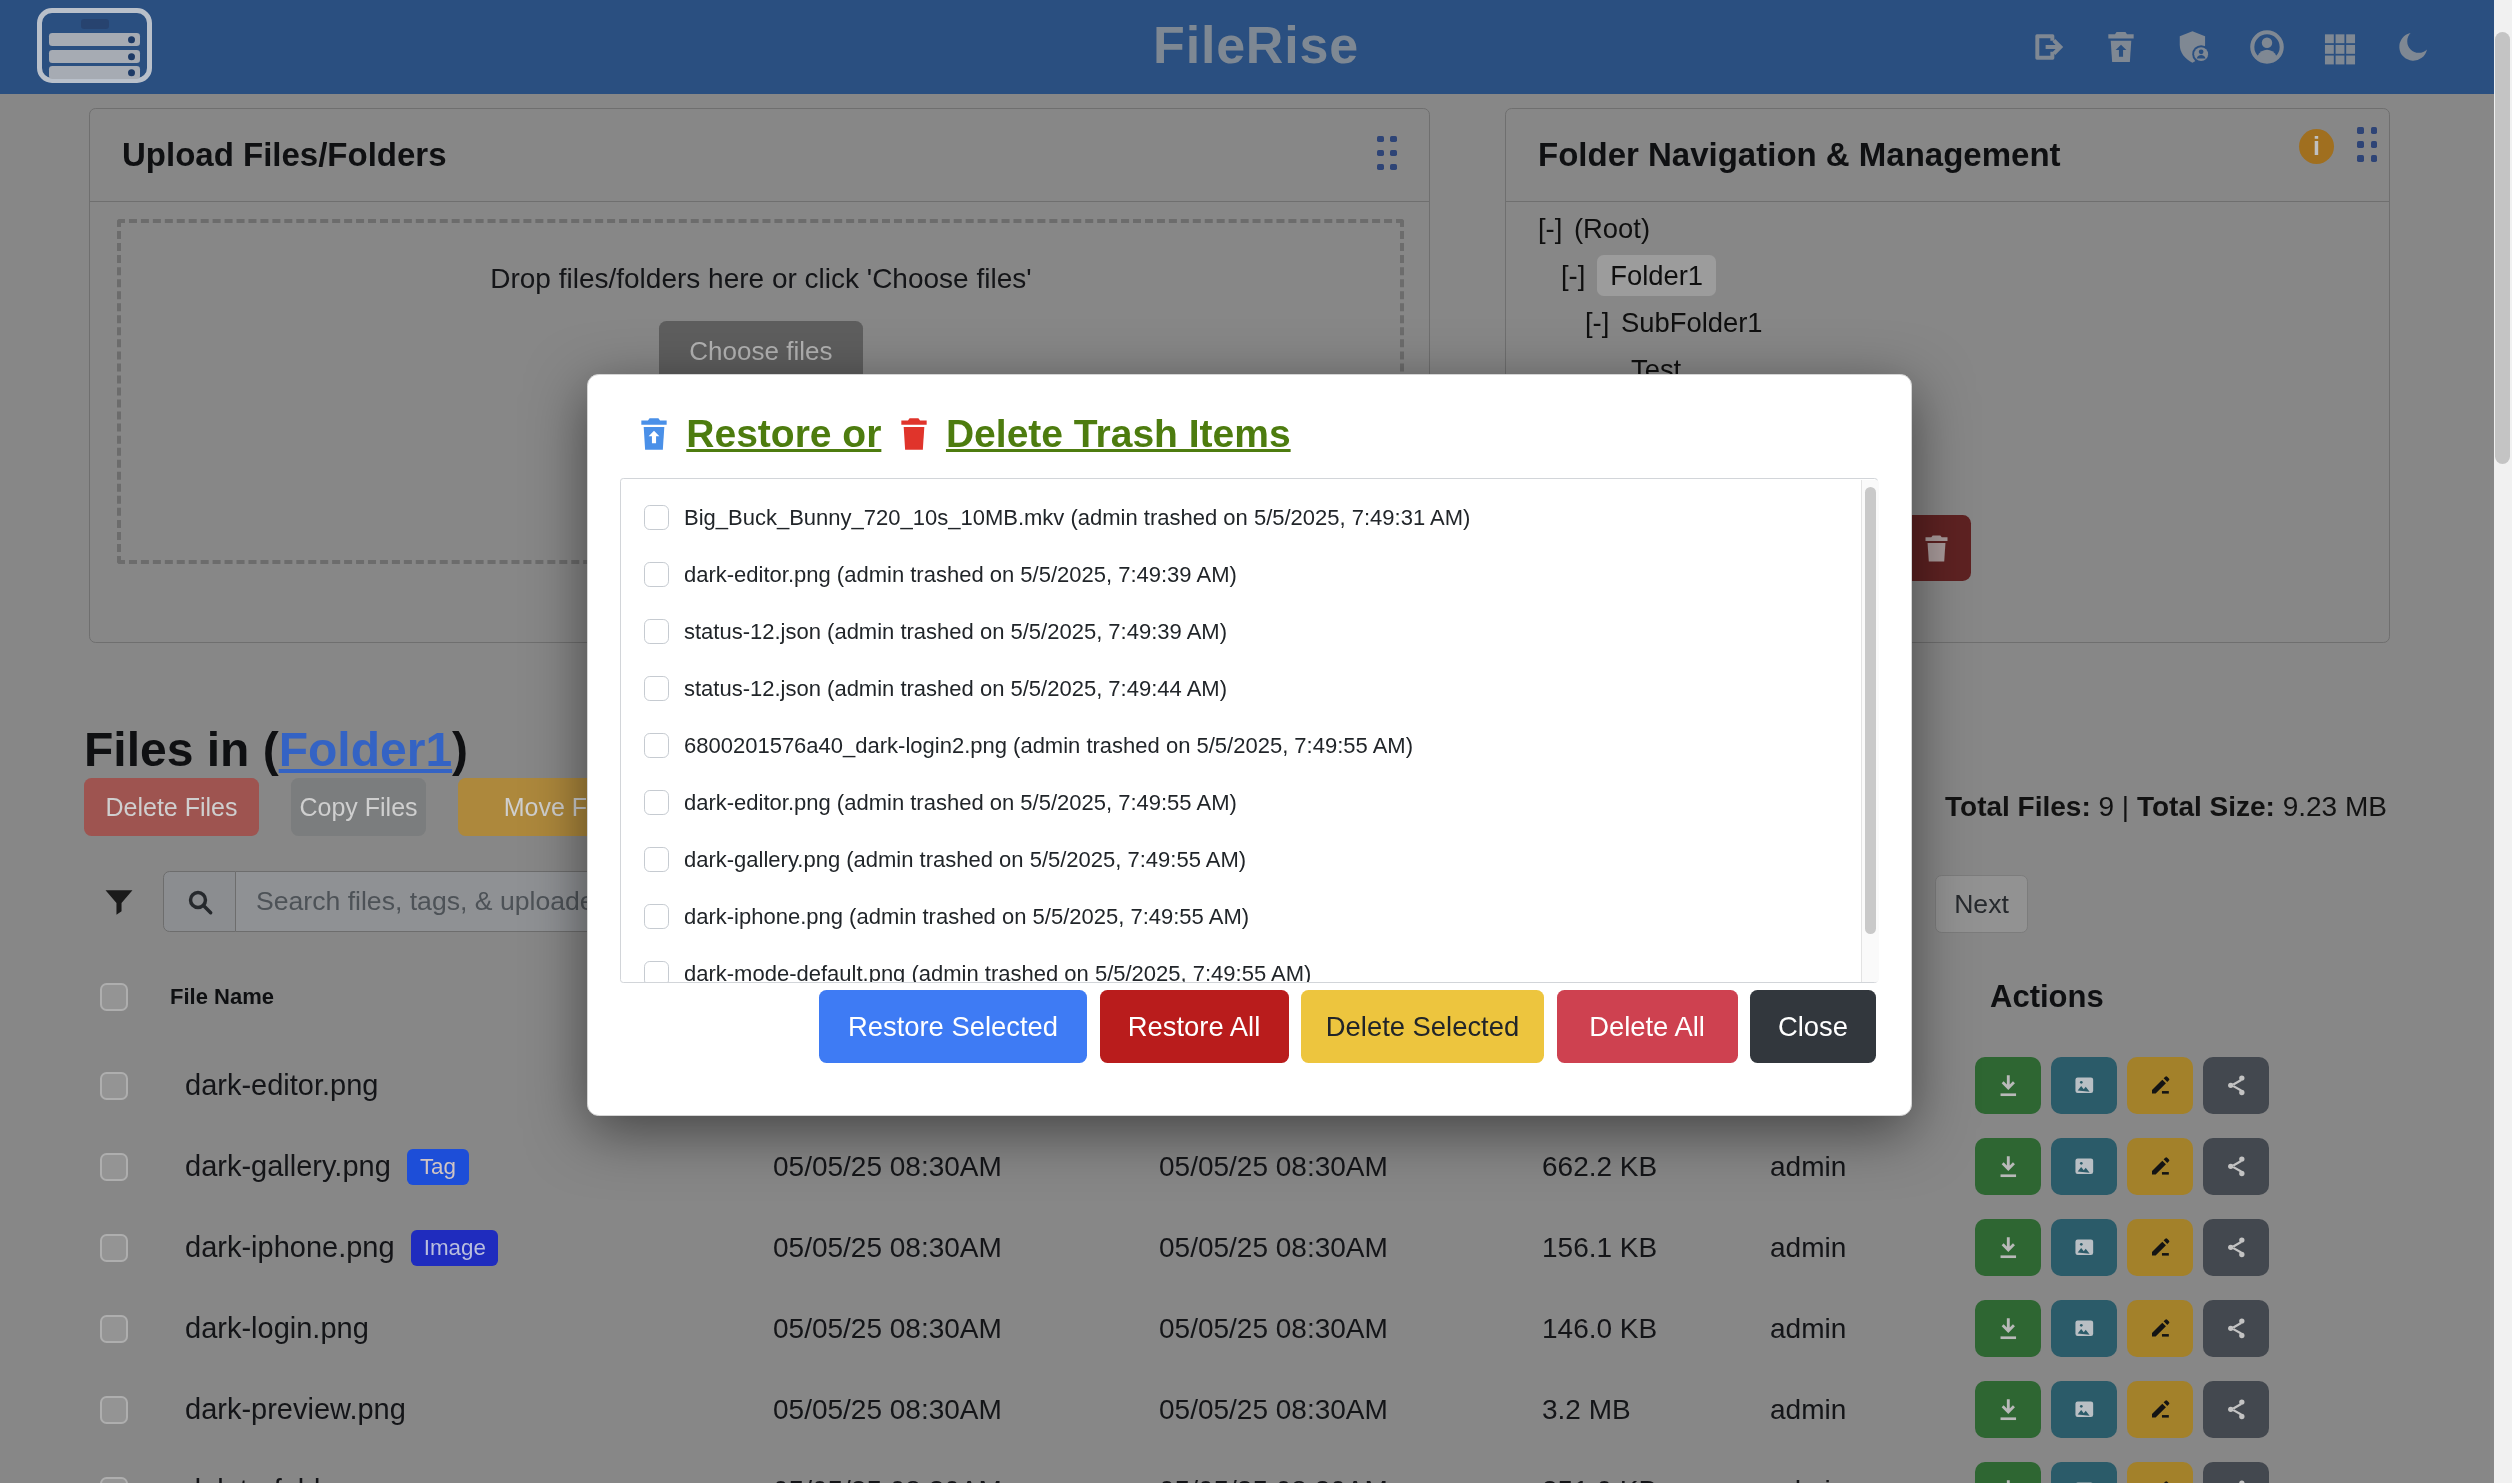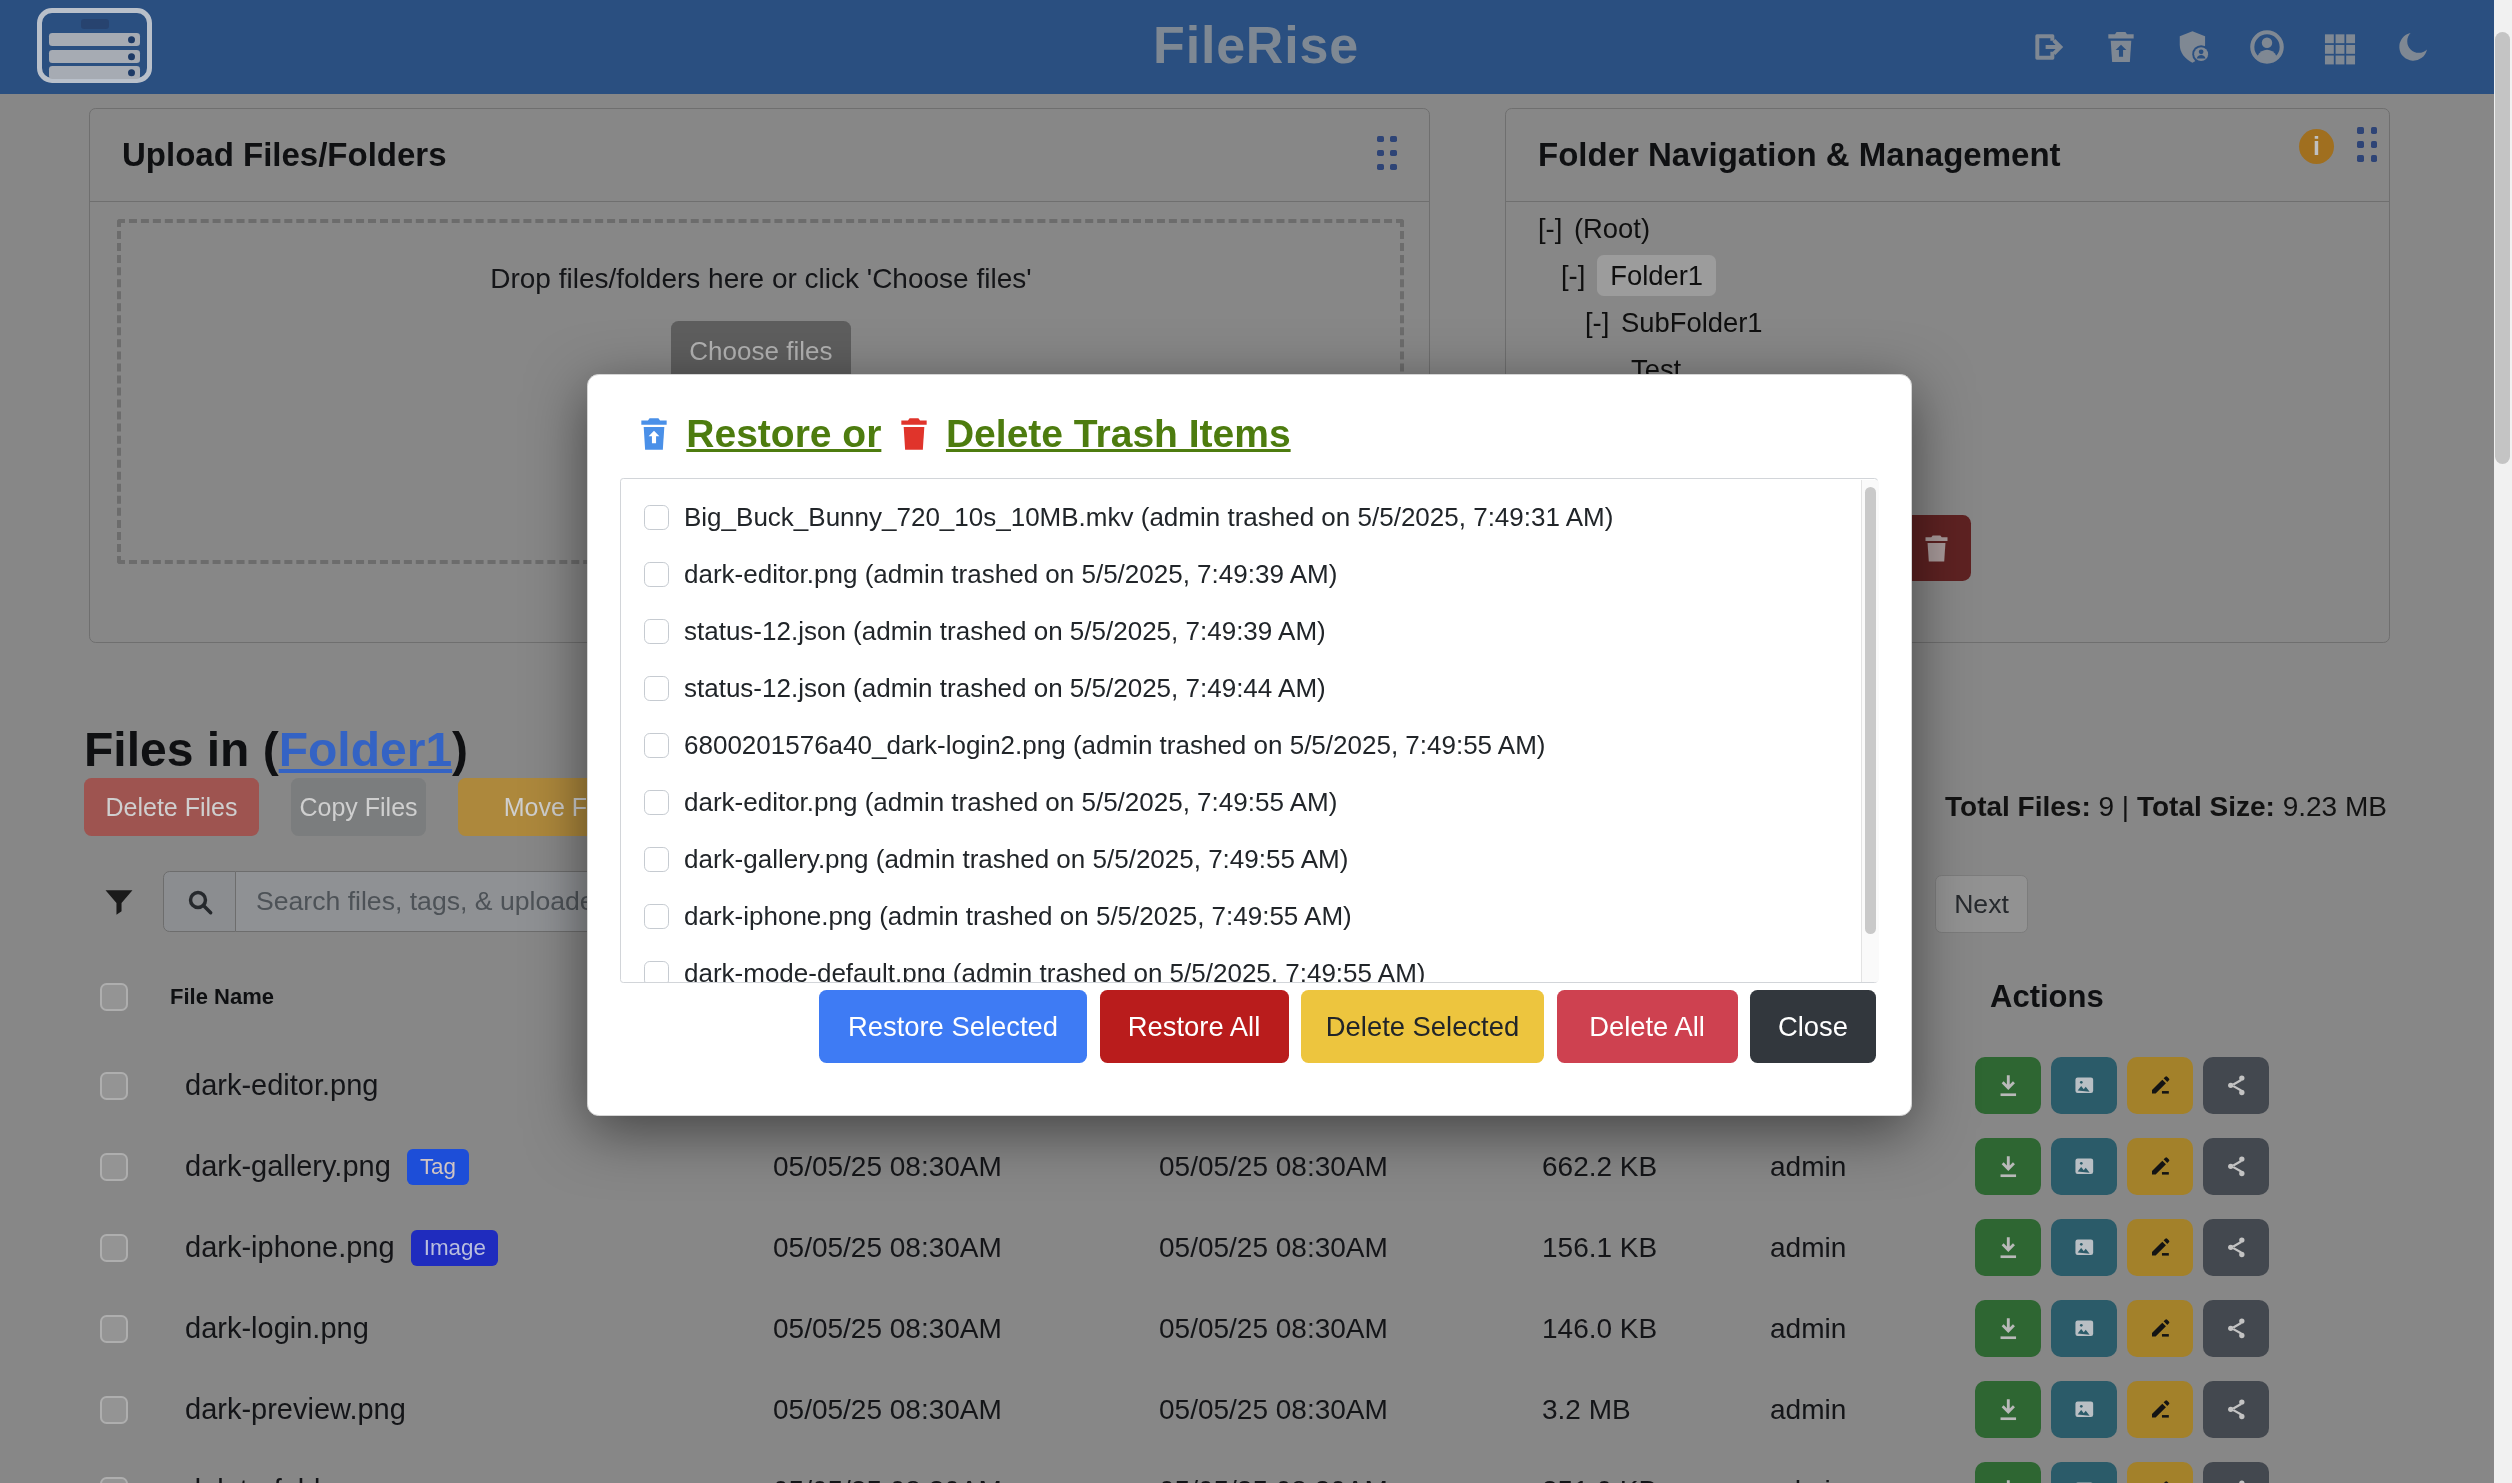--- a/index.html
+++ b/index.html
@@ -19,21 +19,21 @@
   
   .card{position:absolute;border:1.7px solid #6f6f6f;border-radius:6.6px;}
   .card-head{position:absolute;left:0;right:0;top:0;height:92px;border-bottom:1.7px solid #6f6f6f;}
   .card-title{position:absolute;left:32px;top:50%;transform:translateY(-50%);font-size:33px;font-weight:700;color:#0f1012;}
   .drag-handle{position:absolute;width:20px;height:38px;display:grid;grid-template-columns:6.6px 6.6px;grid-template-rows:6.6px 6.6px 6.6px;gap:7.5px 6.6px;}
   .drag-handle i{background:#2e4476;border-radius:1.7px;}
 
   .upload-card{left:89px;top:108px;width:1339px;height:533px;}
   .dropzone{position:absolute;left:27.4px;top:110px;width:1279px;height:337px;border:4.2px dashed #6c6c6c;border-radius:3.3px;}
   .drop-text{position:absolute;left:0;right:0;top:40px;text-align:center;font-size:28px;color:#141518;}
-  .choose-btn{position:absolute;left:50%;top:98px;transform:translateX(-50%);width:180px;height:60px;background:#5e5e5e;border:none;border-radius:7.5px;color:#b2b2b2;font-size:26px;font-family:inherit;cursor:pointer;}
+  .choose-btn{position:absolute;left:50%;top:98px;transform:translateX(-50%);width:204px;height:60px;background:#5e5e5e;border:none;border-radius:7.5px;color:#b2b2b2;font-size:26px;font-family:inherit;cursor:pointer;}
 
   .folder-card{left:1505px;top:108px;width:883px;height:533px;}
   .info-badge{position:absolute;right:55px;top:20px;width:35px;height:35px;border-radius:50%;background:#a06f1f;color:#c0c0c0;font-size:25px;font-weight:700;display:flex;align-items:center;justify-content:center;cursor:pointer;}
   .folder-card .drag-handle{right:11.6px;top:18.3px;}
   .upload-card .drag-handle{right:32px;top:26.6px;}
   .tree{position:absolute;left:32px;top:96px;right:13.3px;}
   .tree-row{height:47px;display:flex;align-items:center;font-size:27.4px;color:#0f0f0f;cursor:pointer;}
   .tree-row .prefix{margin-right:11.6px;}
   .level-0{padding-left:0;} .level-1{padding-left:23px;} .level-2{padding-left:47px;} .level-3{padding-left:93px;}
   .tree-name.selected{background:#9c9c9c;border-radius:6.6px;padding:4.2px 13.3px;}
@@ -80,21 +80,21 @@
   .abtn svg{width:26.6px;height:26.6px;}
   .a-download{background:#2e6632;} .a-preview{background:#2b5b69;} .a-edit{background:#a3812a;} .a-share{background:#43484f;}
 
   
   .modal{position:absolute;left:587px;top:374px;width:1323px;height:740px;background:#ffffff;border:0.8px solid #d5d5d5;border-radius:11.6px;box-shadow:0 15px 58px rgba(0,0,0,0.5);z-index:50;}
   .modal-title{position:absolute;left:47px;top:37px;display:flex;align-items:center;gap:13.3px;font-size:39px;font-weight:700;color:#4d7c0f;text-decoration:underline;}
   .modal-title svg{width:38px;height:38px;}
   .trash-list{position:absolute;left:32px;top:103px;width:1258px;height:505px;border:1.7px solid #d2d5d9;border-radius:3.3px;box-sizing:border-box;overflow:hidden;padding-top:10px;}
   .trash-row{height:57px;display:flex;align-items:center;padding-left:23px;}
   .trash-row .mcb{width:25px;height:25px;border-radius:5.8px;border:1.7px solid #c6cbd1;background:#fff;box-sizing:border-box;margin-right:15px;cursor:pointer;}
-  .trash-row .lbl{font-size:26px;color:#212529;}
+  .trash-row .lbl{font-size:22px;color:#212529;}
   .list-scrollbar{position:absolute;right:32px;top:105px;width:16.6px;height:502px;background:#fafafa;border-left:0.8px solid #e3e3e3;border-radius:0 3.3px 3.3px 0;}
   .list-scrollbar .thumb{position:absolute;left:2.5px;top:6.6px;width:10.8px;height:447px;background:#c9c9c9;border-radius:5.8px;}
   .modal-footer{position:absolute;right:35px;top:615px;display:flex;gap:12.5px;padding-left:12px;}
   .mbtn{height:73px;border:none;border-radius:7.5px;font-size:27.4px;font-weight:500;font-family:inherit;color:#ffffff;display:flex;align-items:center;justify-content:center;cursor:pointer;}
   .btn-restore-selected{width:268px;background:#3e7bf4;}
   .btn-restore-all{width:189px;background:#b91c1c;}
   .btn-delete-selected{width:243px;background:#edc53e;color:#212529;}
   .btn-delete-all{width:181px;background:#ce4150;text-align:center;}
   .btn-close{width:126px;background:#32373d;}
 

